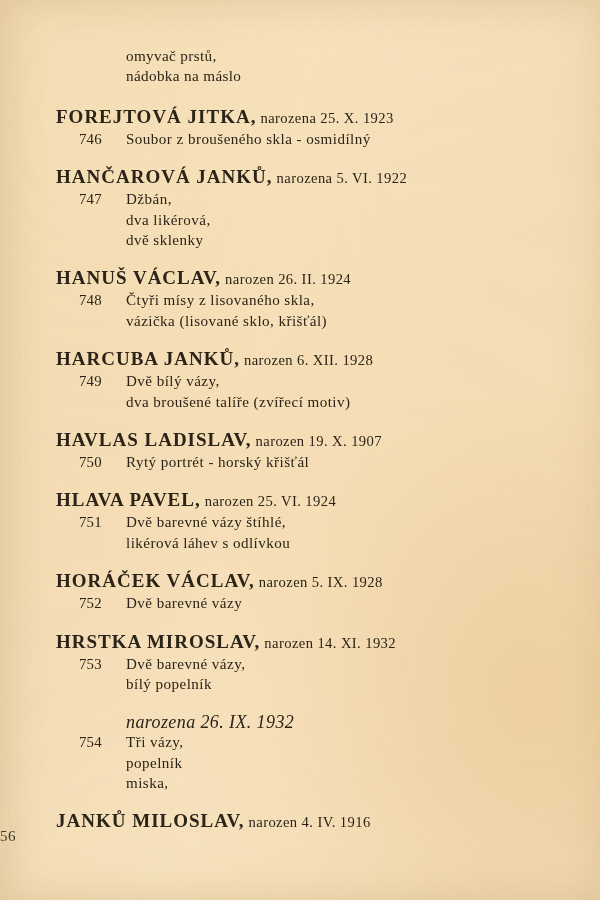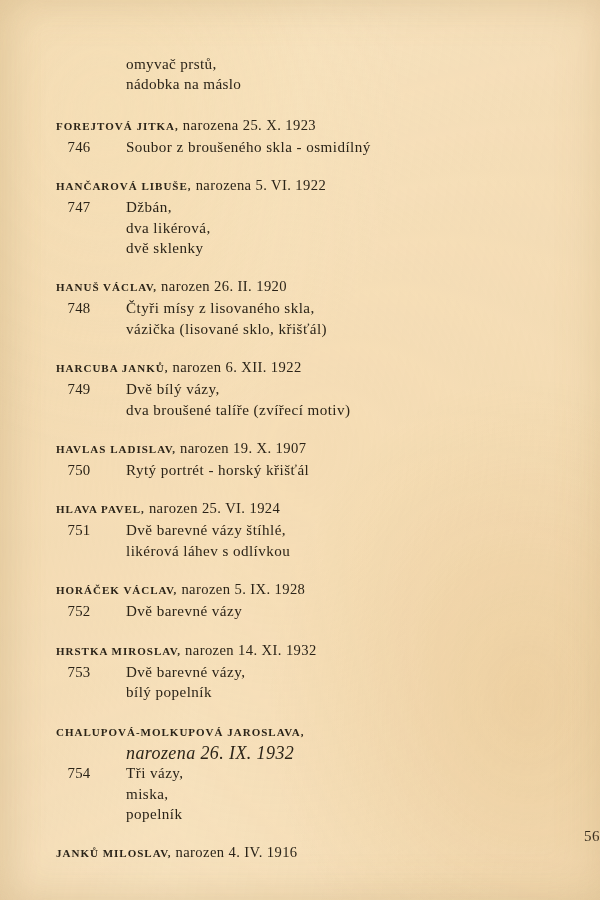--- a/index.html
+++ b/index.html
@@ -43,21 +43,21 @@
   }
   .col {
     position: absolute;
     left: 56px;
     top: 42px;
     width: 430px;
   }
 
   
   .preamble {
-    margin: 12px 0 19px 0;
+    margin: 4px 0 19px 0;
     padding-left: 70px;
   }
   .line {
     font-size: 15.2px;
     line-height: 20.4px;
     letter-spacing: .35px;
     white-space: pre;
   }
 
   
@@ -67,21 +67,21 @@
   .entry:last-of-type { margin-bottom: 0; }
 
   .entry-head {
     font-size: 15.4px;
     line-height: 21px;
     white-space: pre-wrap;
   }
   .person-name {
     font-weight: bold;
     letter-spacing: 1.0px;
-    font-size: 11px;
+    font-size: 19px;
   }
   .birth {
     letter-spacing: .4px;
     font-size: 14.6px;
   }
   .birth-hang {
     padding-left: 70px;
     font-size: 18px;
     line-height: 20.6px;
     letter-spacing: .4px;
@@ -90,21 +90,21 @@
   }
 
   .item {
     display: flex;
     align-items: baseline;
     line-height: 20.4px;
   }
   .item-no {
     width: 46px;
     flex: 0 0 46px;
-    text-align: center;
+    text-align: right;
     padding-right: 0;
     font-size: 14.8px;
     letter-spacing: .3px;
   }
   .item-desc {
     padding-left: 24px;
     font-size: 15.1px;
     letter-spacing: .45px;
     white-space: pre;
   }
@@ -112,24 +112,24 @@
     padding-left: 70px;
     font-size: 15.1px;
     line-height: 20.4px;
     letter-spacing: .45px;
     white-space: pre;
   }
 
   
   .folio {
     position: absolute;
-    left: 16px;
+    left: 0;
     right: 0;
     top: 828px;
-    text-align: right;
+    text-align: left;
     font-size: 15px;
     letter-spacing: .5px;
   }
 </style>
 </head>
 <body>
 
 <div class="page">
   <div class="col">
 
@@ -140,40 +140,40 @@
 
     <div class="entry">
       <div class="entry-head"><span class="person-name">FOREJTOVÁ JITKA,</span><span class="birth"> narozena 25. X. 1923</span></div>
       <div class="item">
         <div class="item-no">746</div>
         <div class="item-desc">Soubor z broušeného skla - osmidílný</div>
       </div>
     </div>
 
     <div class="entry">
-      <div class="entry-head"><span class="person-name">HANČAROVÁ LIBUŠE,</span><span class="birth"> narozena 5. VI. 1922</span></div>
+      <div class="entry-head"><span class="person-name">HANČAROVÁ JANKŮ,</span><span class="birth"> narozena 5. VI. 1922</span></div>
       <div class="item">
         <div class="item-no">747</div>
         <div class="item-desc">Džbán,</div>
       </div>
       <div class="item-extra">dva likérová,</div>
       <div class="item-extra">dvě sklenky</div>
     </div>
 
     <div class="entry">
-      <div class="entry-head"><span class="person-name">HANUŠ VÁCLAV,</span><span class="birth"> narozen 26. II. 1920</span></div>
+      <div class="entry-head"><span class="person-name">HANUŠ VÁCLAV,</span><span class="birth"> narozen 26. II. 1924</span></div>
       <div class="item">
         <div class="item-no">748</div>
         <div class="item-desc">Čtyři mísy z lisovaného skla,</div>
       </div>
       <div class="item-extra">vázička (lisované sklo, křišťál)</div>
     </div>
 
     <div class="entry">
-      <div class="entry-head"><span class="person-name">HARCUBA JANKŮ,</span><span class="birth"> narozen 6. XII. 1922</span></div>
+      <div class="entry-head"><span class="person-name">HARCUBA JANKŮ,</span><span class="birth"> narozen 6. XII. 1928</span></div>
       <div class="item">
         <div class="item-no">749</div>
         <div class="item-desc">Dvě bílý vázy,</div>
       </div>
       <div class="item-extra">dva broušené talíře (zvířecí motiv)</div>
     </div>
 
     <div class="entry">
       <div class="entry-head"><span class="person-name">HAVLAS LADISLAV,</span><span class="birth"> narozen 19. X. 1907</span></div>
       <div class="item">
@@ -202,28 +202,27 @@
     <div class="entry">
       <div class="entry-head"><span class="person-name">HRSTKA MIROSLAV,</span><span class="birth"> narozen 14. XI. 1932</span></div>
       <div class="item">
         <div class="item-no">753</div>
         <div class="item-desc">Dvě barevné vázy,</div>
       </div>
       <div class="item-extra">bílý popelník</div>
     </div>
 
     <div class="entry">
-      <div class="entry-head"><span class="person-name">CHALUPOVÁ-MOLKUPOVÁ JAROSLAVA,</span></div>
       <div class="birth-hang">narozena 26. IX. 1932</div>
       <div class="item">
         <div class="item-no">754</div>
         <div class="item-desc">Tři vázy,</div>
       </div>
+      <div class="item-extra">popelník</div>
       <div class="item-extra">miska,</div>
-      <div class="item-extra">popelník</div>
     </div>
 
     <div class="entry">
       <div class="entry-head"><span class="person-name">JANKŮ MILOSLAV,</span><span class="birth"> narozen 4. IV. 1916</span></div>
     </div>
 
     <div class="entry">
       <div class="entry-head"></div>
 
     </div>

